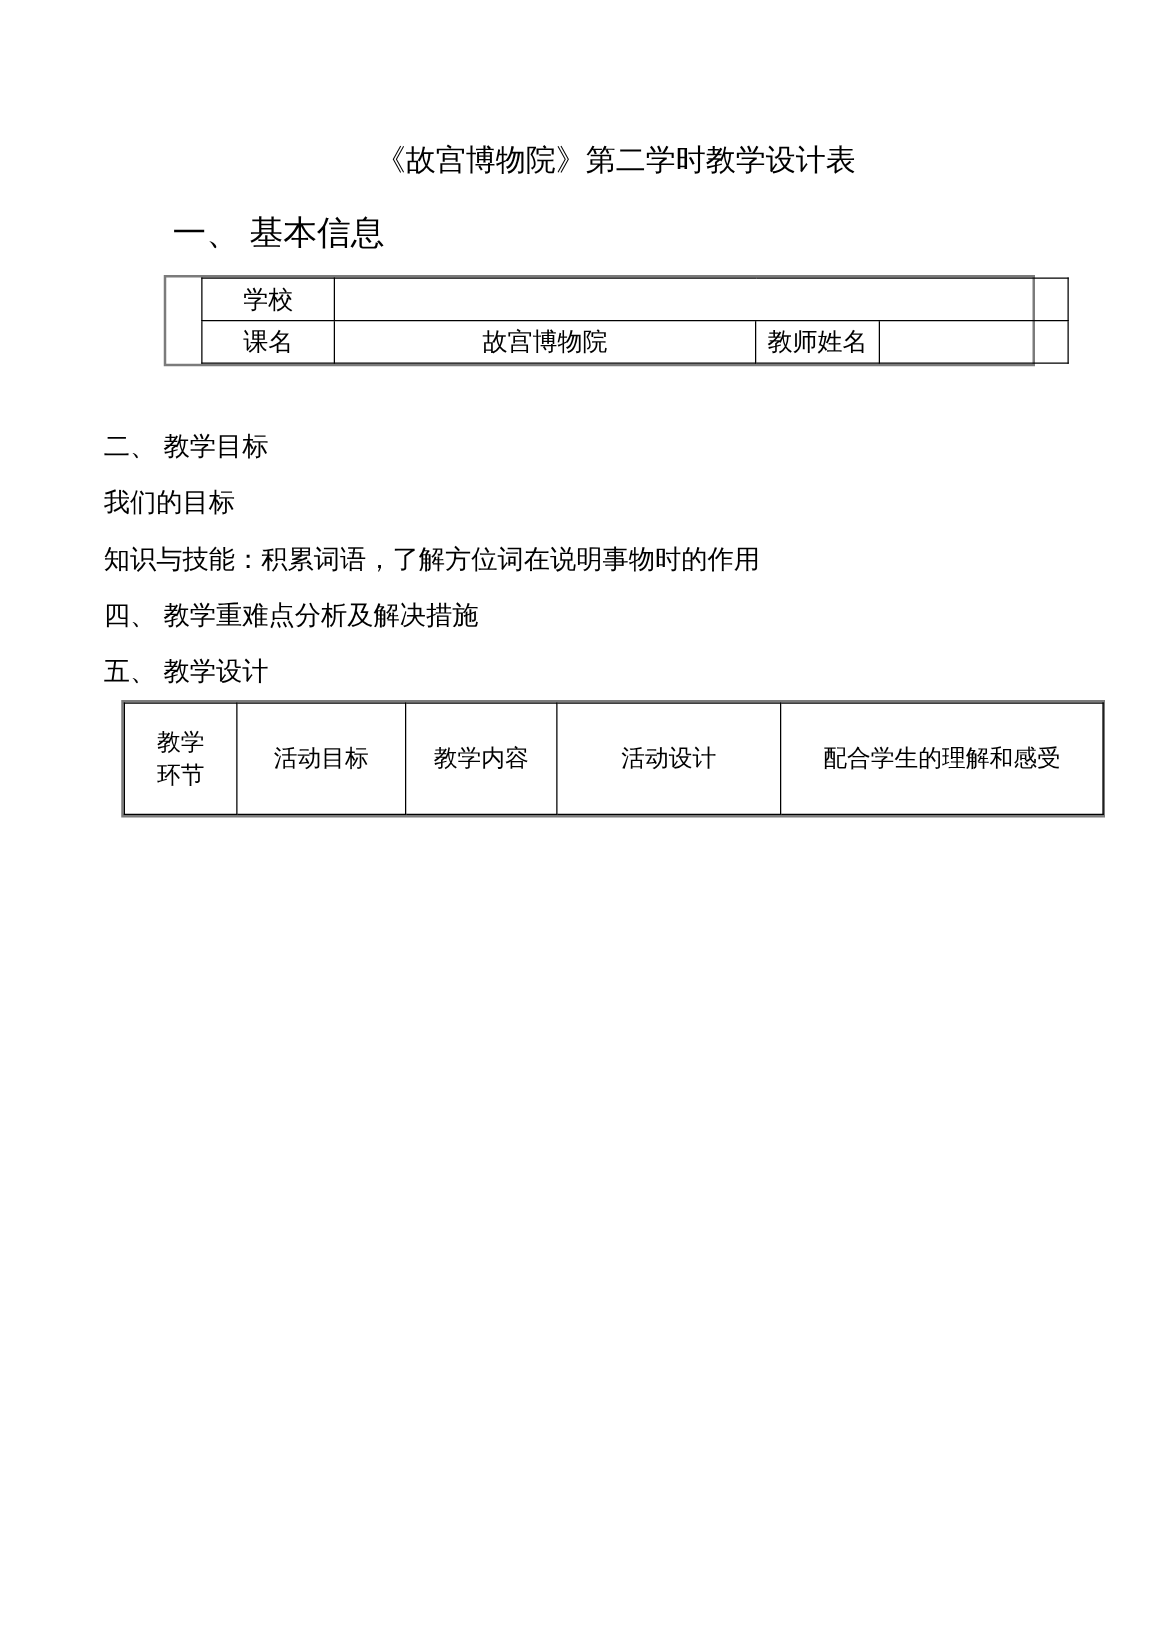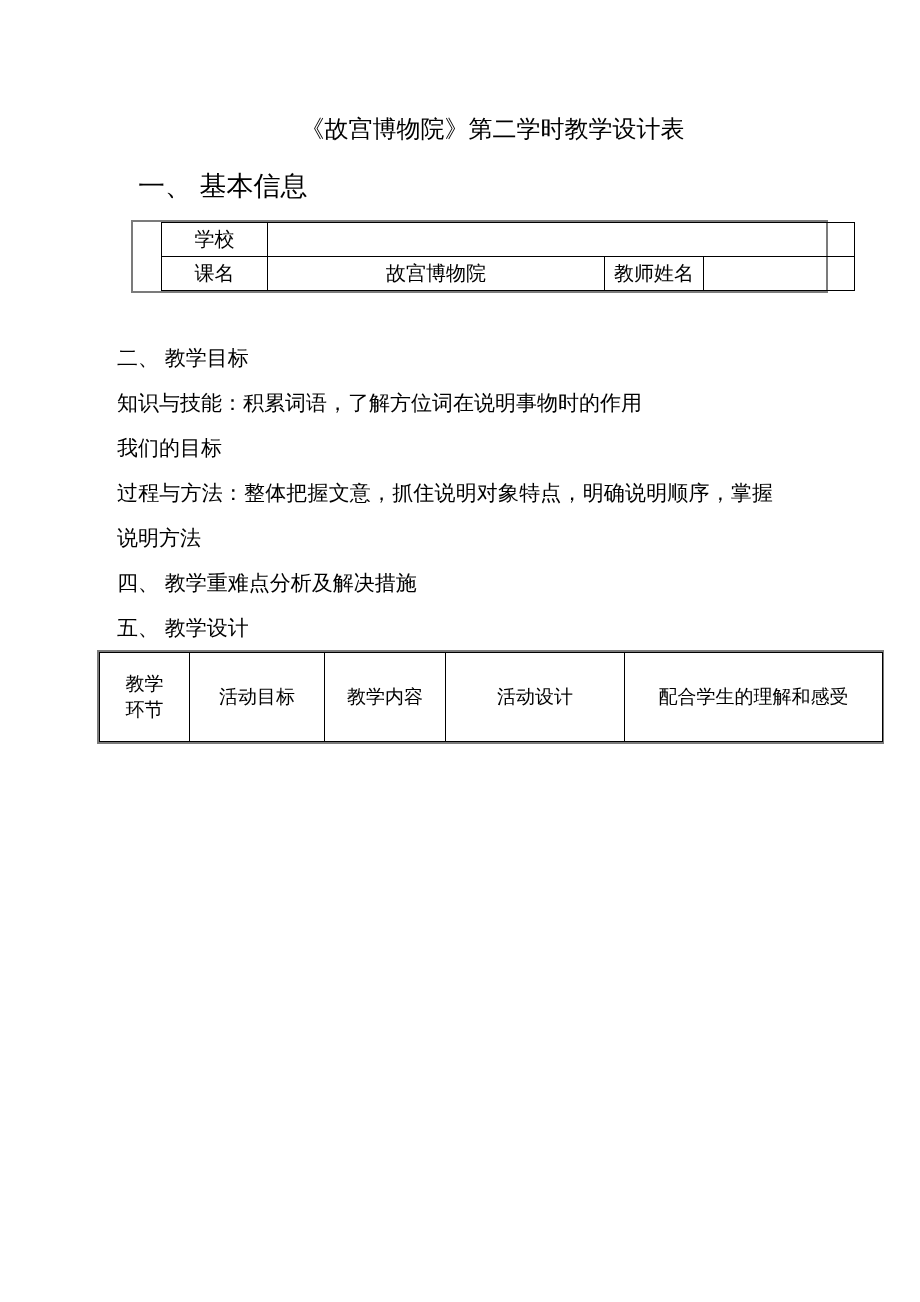--- a/index.html
+++ b/index.html
@@ -44,21 +44,21 @@
   }
   .info-table td {
     border: 1px solid #000000;
     text-align: center;
     vertical-align: middle;
     height: 34px;
     padding: 0;
     overflow: hidden;
   }
   .body-block {
-    margin: 42px 0 0 117px;
+    margin: 42px 0 0 83px;
     width: 656px;
     font-size: 21px;
     line-height: 45px;
   }
   .body-block p {
     margin: 0;
     text-align: justify;
   }
   .body-block p.heading { text-align: left; }
   .p-indent { text-indent: 2em; }
@@ -111,23 +111,22 @@
         <td>故宫博物院</td>
         <td>教师姓名</td>
         <td></td>
       </tr>
     </tbody>
       </table>
   </div>
 
   <div class="body-block">
     <p class="heading">二、 教学目标</p>
+    <p>我们的目标</p>
     <p>知识与技能：积累词语，了解方位词在说明事物时的作用</p>
-    <p>我们的目标</p>
-    <p>过程与方法：整体把握文意，抓住说明对象特点，明确说明顺序，掌握说明方法</p>
 
 
     <p class="heading">四、 教学重难点分析及解决措施</p>
 
     <p class="heading">五、 教学设计</p>
   </div>
 
   <div class="tbl-wrap2">
     <table class="design-table">
       <colgroup>

